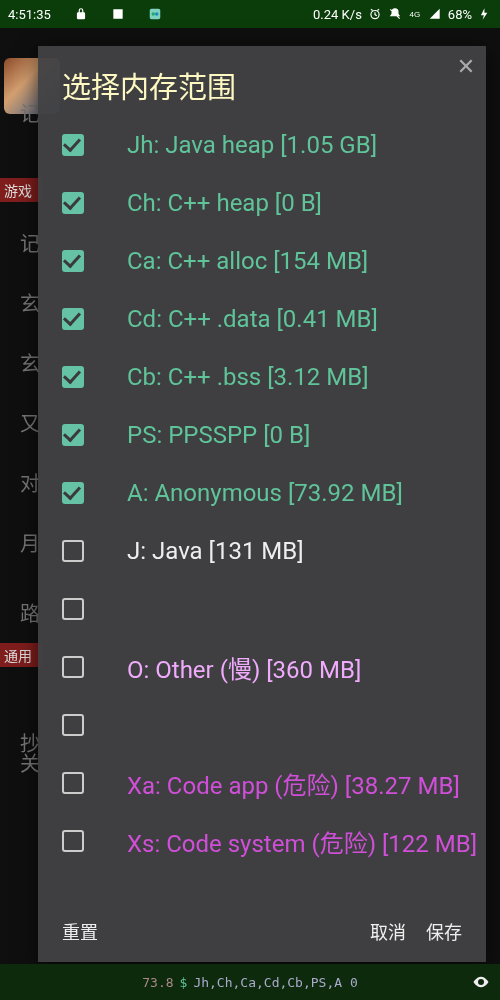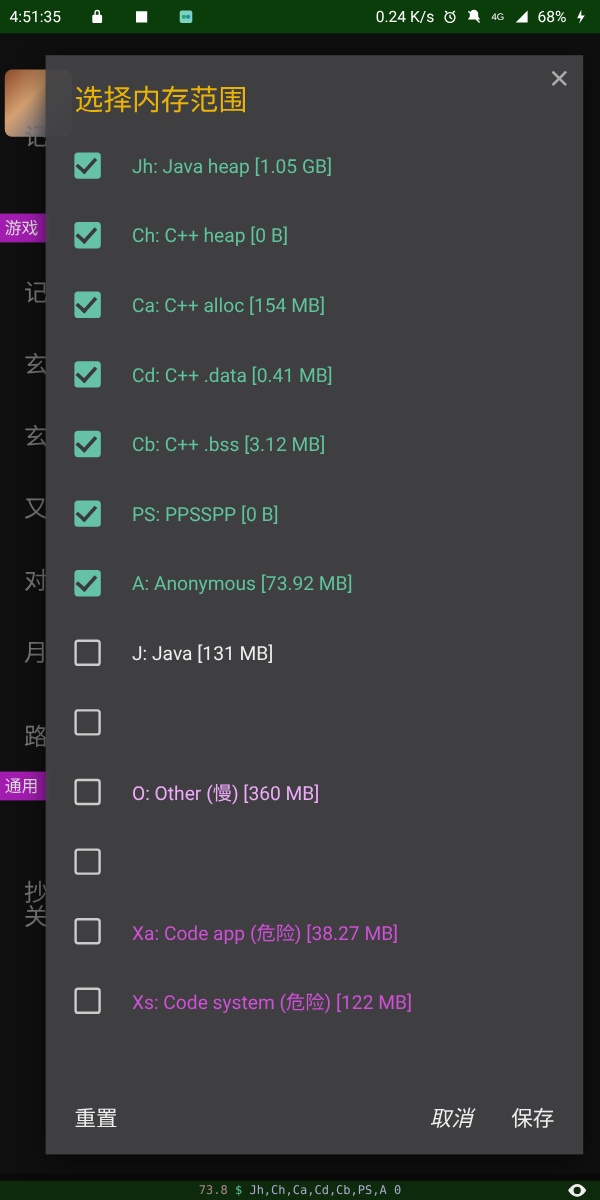--- a/index.html
+++ b/index.html
@@ -21,74 +21,74 @@
   .bg {
     position: absolute; inset: 28px 0 22px 0; background: #0f0f0f;
     color: #888; font-size: 20px; padding: 10px 6px;
   }
   .bg-thumb {
     position: absolute; top: 30px; left: 4px; width: 56px; height: 56px;
     background: linear-gradient(135deg, #8b4a2a 0%, #d4a070 40%, #3a5a8a 100%);
     border-radius: 6px;
   }
   .bg-line { position: absolute; left: 20px; color: #777; font-size: 20px; }
-  .bg-tag { position: absolute; left: 0; background: #a21caf; color: #ddd; font-size: 14px; padding: 2px 10px 2px 4px; }
+  .bg-tag { position: absolute; left: 0; background: #7f1d1d; color: #ddd; font-size: 14px; padding: 2px 10px 2px 4px; }
 
   
   .dialog {
     position: absolute; top: 46px; left: 38px; right: 14px; bottom: 38px;
     background: rgba(66,66,68,0.96); color: #eee;
     display: flex; flex-direction: column;
     box-shadow: 0 4px 20px rgba(0,0,0,0.6);
   }
   .dialog-close {
     position: absolute; top: 6px; right: 6px; width: 28px; height: 28px;
     color: #aaa; font-size: 22px; display: flex; align-items: center; justify-content: center;
   }
   .dialog-title {
-    font-size: 24px; font-weight: 400; color: #eab308;
+    font-size: 29px; font-weight: 400; color: #fef9c3;
     padding: 18px 24px 10px 24px;
   }
   .dialog-list {
     flex: 1; overflow: hidden; padding: 0 12px 0 24px;
   }
   .row {
     display: flex; align-items: center; height: 58px; gap: 26px;
   }
   .checkbox {
     width: 22px; height: 22px; border-radius: 3px; flex-shrink: 0;
     display: flex; align-items: center; justify-content: center;
     position: relative;
   }
   .checkbox.checked { background: #66c2a5; }
   .checkbox.checked::after {
     content: ""; position: absolute; left: 5px; top: 1px;
     width: 7px; height: 13px; border: solid #3a3a3c;
     border-width: 0 3px 3px 0; transform: rotate(42deg);
   }
   .checkbox.unchecked { border: 2.5px solid #ccc; background: transparent; }
-  .row-label { font-size: 16px; white-space: nowrap; }
+  .row-label { font-size: 24px; white-space: nowrap; margin-left: 17px; }
   .c-green  { color: #5fc49a; }
   .c-white  { color: #eee; }
   .c-yellow { color: #f0abfc; }
   .c-red    { color: #e23b2a; }
   .c-magenta{ color: #d04fd8; }
 
   .dialog-buttons {
     display: flex; align-items: center; padding: 14px 24px 18px 24px;
     font-size: 18px; color: #eee;
   }
   .btn { cursor: pointer; }
   .btn-reset { margin-right: auto; }
-  .btn-cancel { margin-right: 32px; font-style: italic; }
+  .btn-cancel { margin-right: 20px; }
 
   
   .bottom-bar {
-    position: absolute; left: 0; right: 0; bottom: 0; height: 16px;
-    background: #0d2a0d; color: #9a9; font-size: 10px;
+    position: absolute; left: 0; right: 0; bottom: 0; height: 36px;
+    background: #0d2a0d; color: #9a9; font-size: 13px;
     display: flex; align-items: center; justify-content: center; gap: 6px;
     font-family: monospace;
   }
   .bottom-bar .eye {
     position: absolute; right: 10px; width: 18px; height: 18px;
   }
   .bottom-bar .eye svg { width: 18px; height: 18px; fill: #eee; }
   .bb-num { color: #a88; }
   .bb-dollar { color: #5fc49a; }
   .bb-text { color: #aac; }

